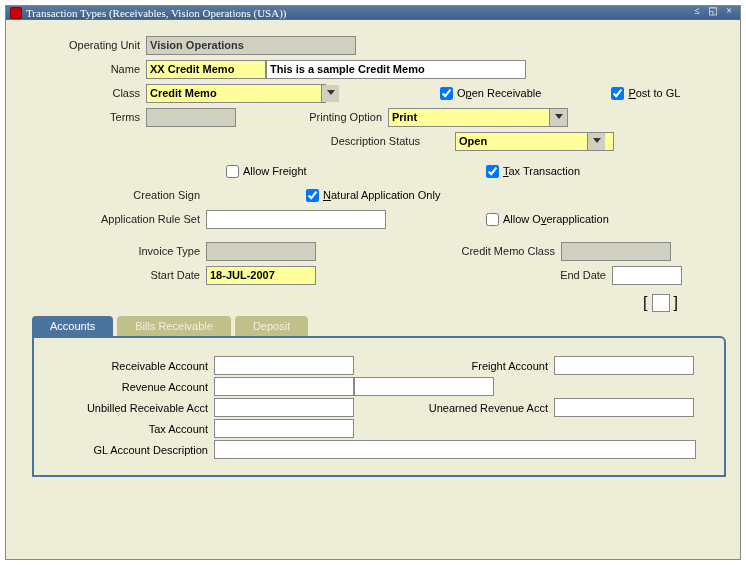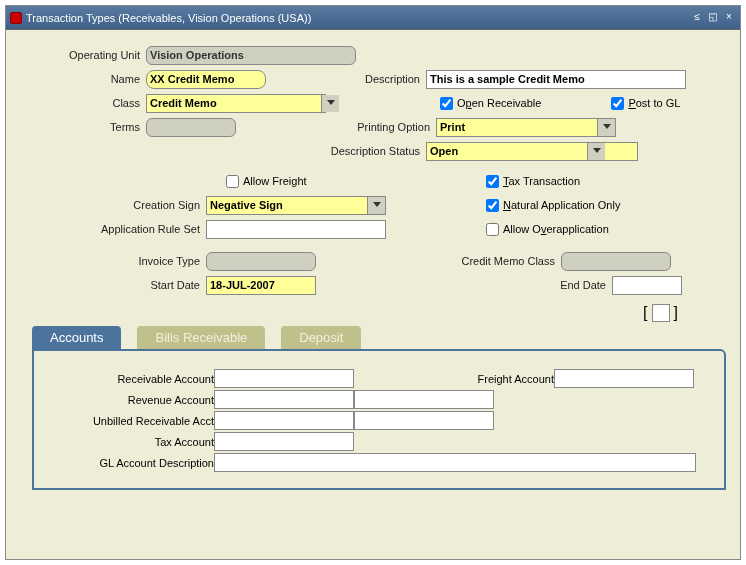--- a/index.html
+++ b/index.html
@@ -13,25 +13,26 @@
   .window {
     width: 736px;
     height: 555px;
     background: #eeeed8;
     border: 1px solid #888;
     position: relative;
   }
   .titlebar {
     background: linear-gradient(#5a7aa0, #3e6089);
     color: #fff;
-    height: 24px;
-    display: flex;
-    align-items: center;
+    height: 14px;
+    display: flex;
+    align-items: flex-end;
     padding: 0 4px;
     border-bottom: 1px solid #666;
+    font-family: Liberation Serif, serif;
   }
   .titlebar .logo {
     width: 12px; height: 12px;
     background: #c00;
     border-radius: 2px;
     border: 1px solid #800;
     margin-right: 4px;
   }
   .titlebar .title { flex: 1; }
   .titlebar .wbtn {
@@ -57,21 +58,21 @@
     color: #222;
   }
   .w120 { width: 120px; }
   .fld, .sel {
     height: 19px;
     border: 1px solid #888;
     background: #fff;
     font-size: 11px;
     padding: 0 3px;
   }
-  .fld.ro { background: #d0d0c0; color:#333;border-radius:6px; }
+  .fld.ro { background: #d0d0c0; color:#333; }
   .fld.yellow, .sel.yellow { background: #ffff99; }
   .fld.bold { font-weight: bold; }
   .sel-wrap {
     position: relative;
     display: inline-block;
   }
   .sel-wrap::after {
     content: '';
     position: absolute;
     right: 1px; top: 1px;
@@ -111,23 +112,23 @@
     margin: 0 4px;
   }
   .tabs {
     margin: 4px 14px 0 26px;
     display: flex;
   }
   .tab {
     padding: 4px 18px;
     border-top-left-radius: 4px;
     border-top-right-radius: 4px;
-    margin-right: 16px;
+    margin-right: 4px;
     cursor: pointer;
-    font-size: 13px;
+    font-size: 11px;
     color: #eee;
   }
   .tab.active {
     background: #4c739c;
     color: #fff;
   }
   .tab.inactive {
     background: #c0c08a;
     color: #f0f0e0;
   }
@@ -141,20 +142,21 @@
   .panel-row {
     display: flex;
     margin-bottom: 2px;
   }
   .panel-row .col {
     display: flex;
     align-items: center;
   }
   .panel-row .lbl2 {
     text-align: right;
+    padding-right: 6px;
   }
 </style>
 </head>
 <body>
 
 <div class="window">
   <div class="titlebar">
     <div class="logo"></div>
     <div class="title">Transaction Types (Receivables, Vision Operations (USA))</div>
     <div class="wbtn">≤</div>
@@ -164,22 +166,21 @@
 
   <div class="form-area">
 
     <div class="row">
       <div class="lbl w120">Operating Unit</div>
       <input class="fld ro bold" style="width: 210px;" readonly="" value="Vision Operations">
     </div>
 
     <div class="row">
       <div class="lbl w120">Name</div>
-      <input class="fld yellow bold" style="width: 120px; border-radius: 8px;" value="XX Credit Memo">
-      <div class="lbl" style="width:160px">Description</div>
+      <input class="fld yellow bold" style="width: 120px;" value="XX Credit Memo">
       <input class="fld bold" style="width: 260px;" value="This is a sample Credit Memo">
     </div>
 
     <div class="row">
       <div class="lbl w120">Class</div>
       <span class="sel-wrap" style="width:194px">
         <input class="fld yellow bold" style="width: 180px;" value="Credit Memo">
         <span class="caret"></span>
       </span>
       <div style="width:100px"></div>
@@ -190,32 +191,32 @@
       <div style="width:70px"></div>
       <label class="chk">
         <input type="checkbox" checked="" style="">
         <span><span class="u">P</span><span>ost to GL</span></span>
       </label>
     </div>
 
     <div class="row">
       <div class="lbl w120">Terms</div>
       <input class="fld ro" style="width: 90px;" value="">
-      <div class="lbl" style="width:200px">Printing Option</div>
+      <div class="lbl" style="width:152px">Printing Option</div>
       <span class="sel-wrap" style="width:180px">
         <input class="fld yellow bold" style="width: 180px;" value="Print">
         <span class="caret"></span>
       </span>
     </div>
 
     <div class="row">
       <div style="width:210px"></div>
       <div class="lbl" style="width:190px">Description Status</div>
       <span class="sel-wrap" style="width:180px">
-        <input class="fld yellow bold" style="width: 212px;" value="Open">
+        <input class="fld yellow bold" style="width: 159px; margin-left: 29px;" value="Open">
         <span class="caret"></span>
       </span>
     </div>
 
     <div style="height:6px"></div>
 
     <div class="row">
       <div style="width:200px"></div>
       <label class="chk" style="width:200px">
         <input type="checkbox" style="">
@@ -223,24 +224,20 @@
       </label>
       <div style="width:60px"></div>
       <label class="chk">
         <input type="checkbox" checked="" style="">
         <span><span class="u">T</span><span>ax Transaction</span></span>
       </label>
     </div>
 
     <div class="row">
       <div class="lbl" style="width:180px">Creation Sign</div>
-      <span class="sel-wrap" style="width:180px">
-        <input class="fld yellow bold" style="width: 180px;" value="Negative Sign">
-        <span class="caret"></span>
-      </span>
       <div style="width:100px"></div>
       <label class="chk">
         <input type="checkbox" checked="" style="">
         <span><span class="u">N</span><span>atural Application Only</span></span>
       </label>
     </div>
 
     <div class="row">
       <div class="lbl" style="width:180px">Application Rule Set</div>
       <input class="fld" style="width: 180px;" value="">
@@ -299,20 +296,21 @@
       <div class="col">
         <input class="fld" style="width: 140px;" value="">
         </div>
     </div>
     <div class="panel-row">
       <div class="col">
           <div class="lbl2" style="width:160px">Unbilled Receivable Acct</div>
         <input class="fld" style="width: 140px;" value="">
         </div>
       <div class="col">
+          <div class="lbl2" style="width:200px">Unearned Revenue Acct</div>
         <input class="fld" style="width: 140px;" value="">
         </div>
     </div>
     <div class="panel-row">
       <div class="col">
           <div class="lbl2" style="width:160px">Tax Account</div>
         <input class="fld" style="width: 140px;" value="">
         </div>
     </div>
     <div class="panel-row">

